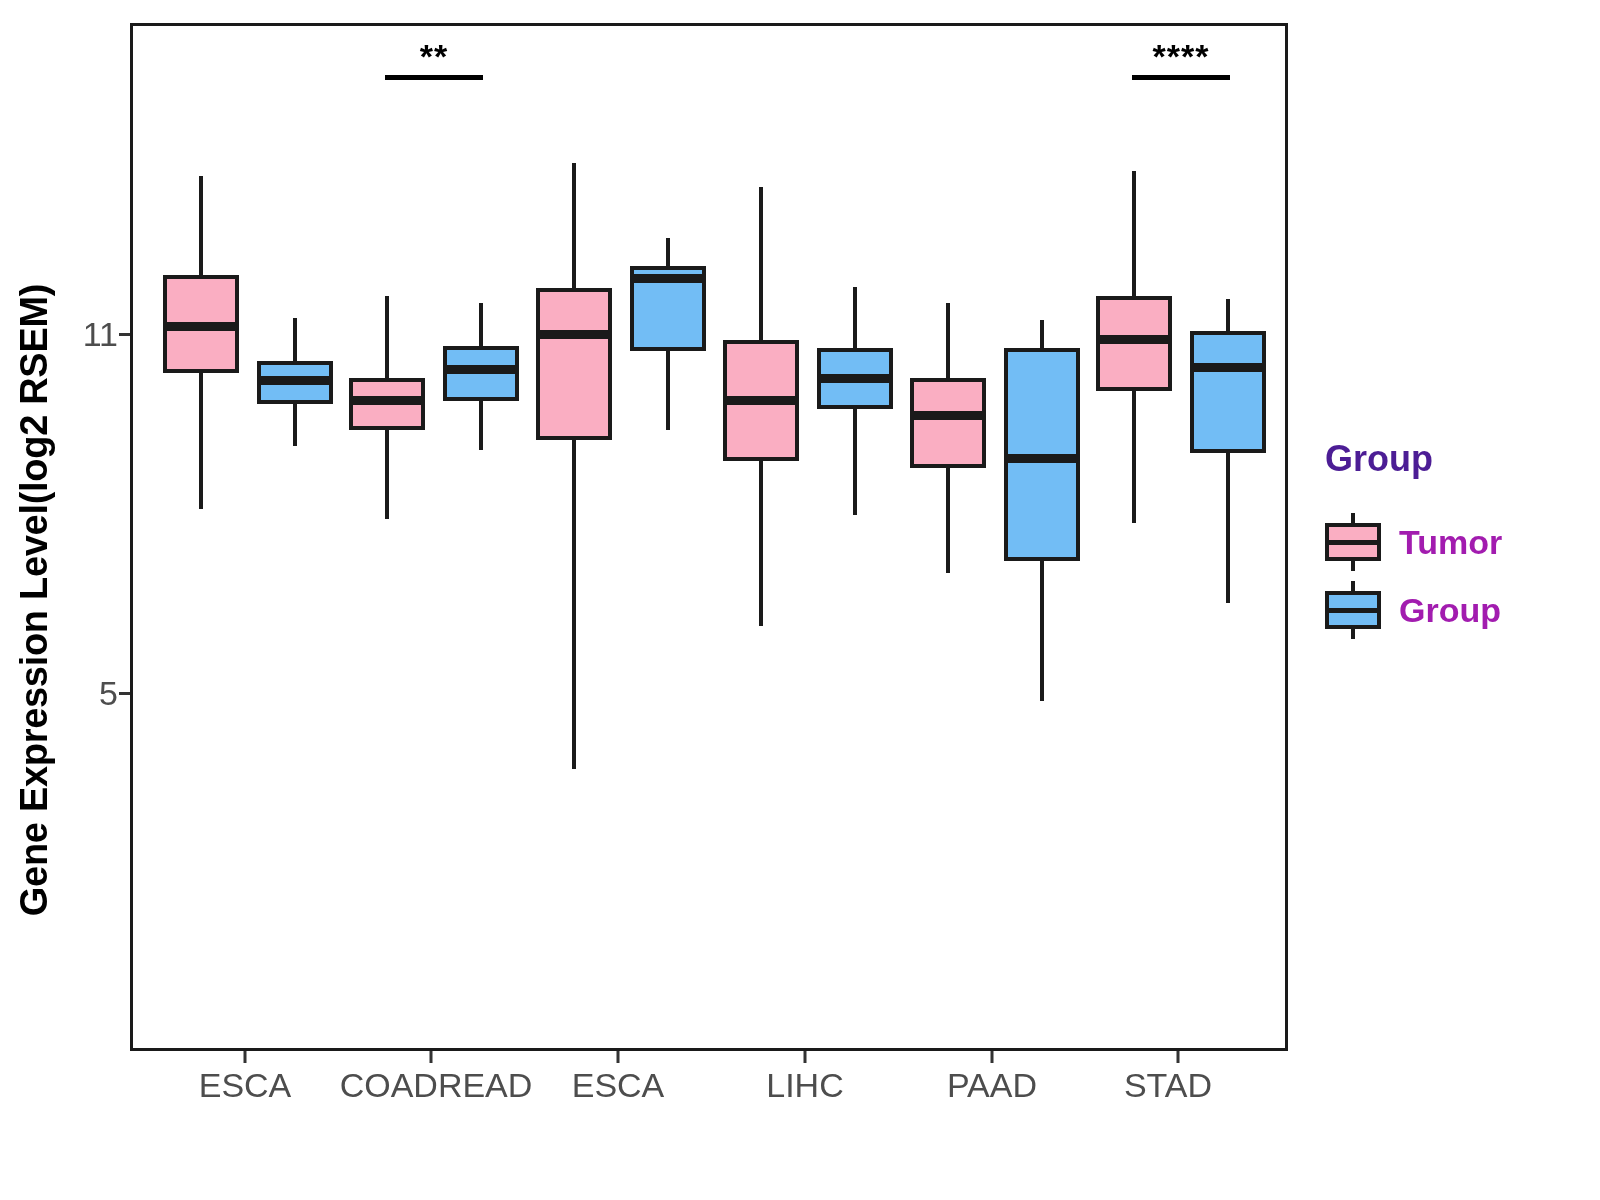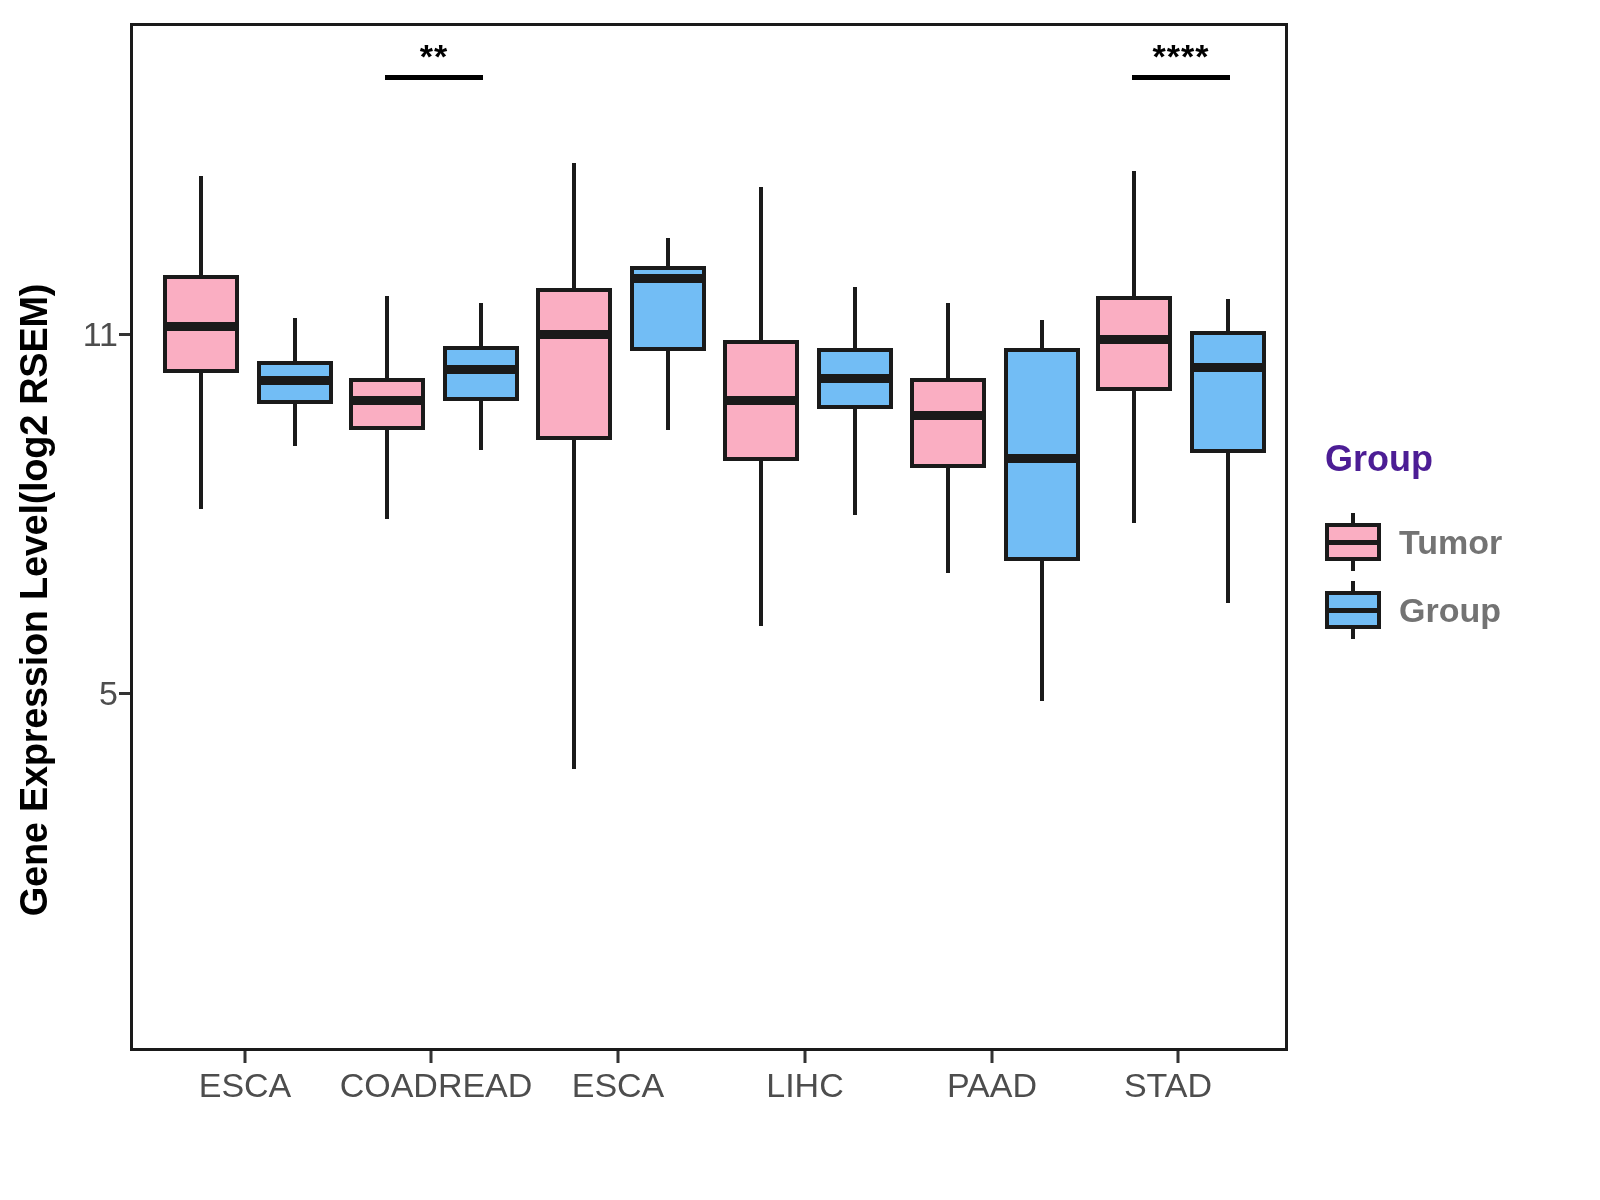--- a/index.html
+++ b/index.html
@@ -184,21 +184,21 @@
     position: absolute;
     left: 0;
     top: 29px;
     width: 56px;
     height: 5px;
     background: #1a1a1a;
   }
   .legend-label {
     font-size: 34px;
     font-weight: bold;
-    color: #737373;
+    color: #a21caf;
     white-space: nowrap;
   }
 </style>
 </head>
 <body>
 
 <div id="root">
 
   <div id="y-axis-title">Gene Expression Level(log2 RSEM)</div>
 

